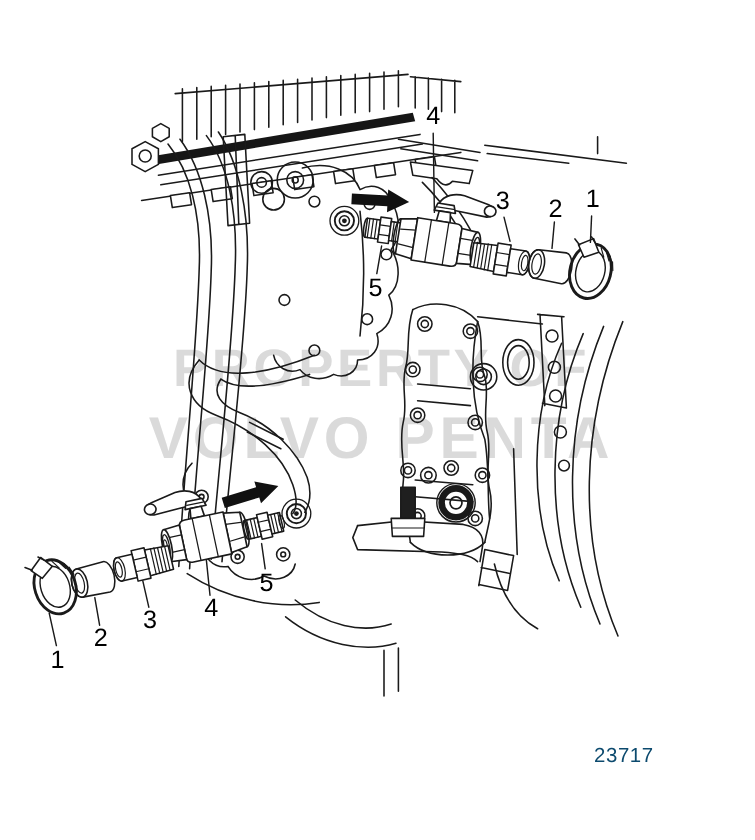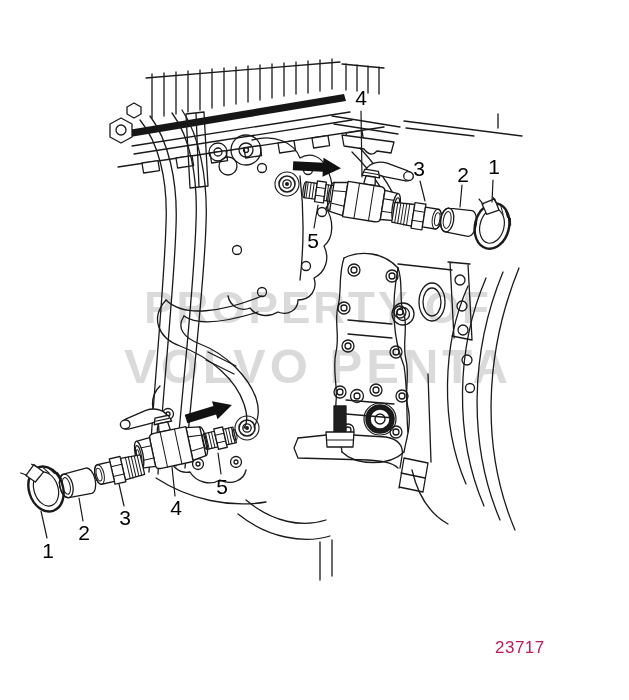--- a/index.html
+++ b/index.html
@@ -4,21 +4,21 @@
 <style>
   html,body{margin:0;padding:0;background:#fff}
   .stage{position:relative;width:629px;height:700px;background:#fff;overflow:hidden;
          font-family:"Liberation Sans",sans-serif}
   .watermark{position:absolute;left:318px;transform:translateX(-50%);font-weight:700;
              color:#bdbdbd;opacity:.55;white-space:nowrap;line-height:1;user-select:none}
   .wm1{top:286px;font-size:44px;letter-spacing:3px}
   .wm2{top:342px;font-size:49px;letter-spacing:4px}
   svg.draw{position:absolute;left:0;top:0}
   .callout{position:absolute;transform:translate(-50%,-50%);font-size:21px;color:#000;line-height:1}
-  .fig-number{position:absolute;left:495px;top:638px;font-size:17px;color:#be185d;letter-spacing:.5px}
+  .fig-number{position:absolute;left:495px;top:620px;font-size:17px;color:#0c4a6e;letter-spacing:.5px}
 </style>
 </head>
 <body>
 
 <div class="stage">
 
   <div class="watermark wm1">PROPERTY OF</div>
   <div class="watermark wm2">VOLVO PENTA</div>
 
   <svg class="draw" width="629" height="700" viewBox="0 0 629 700">

